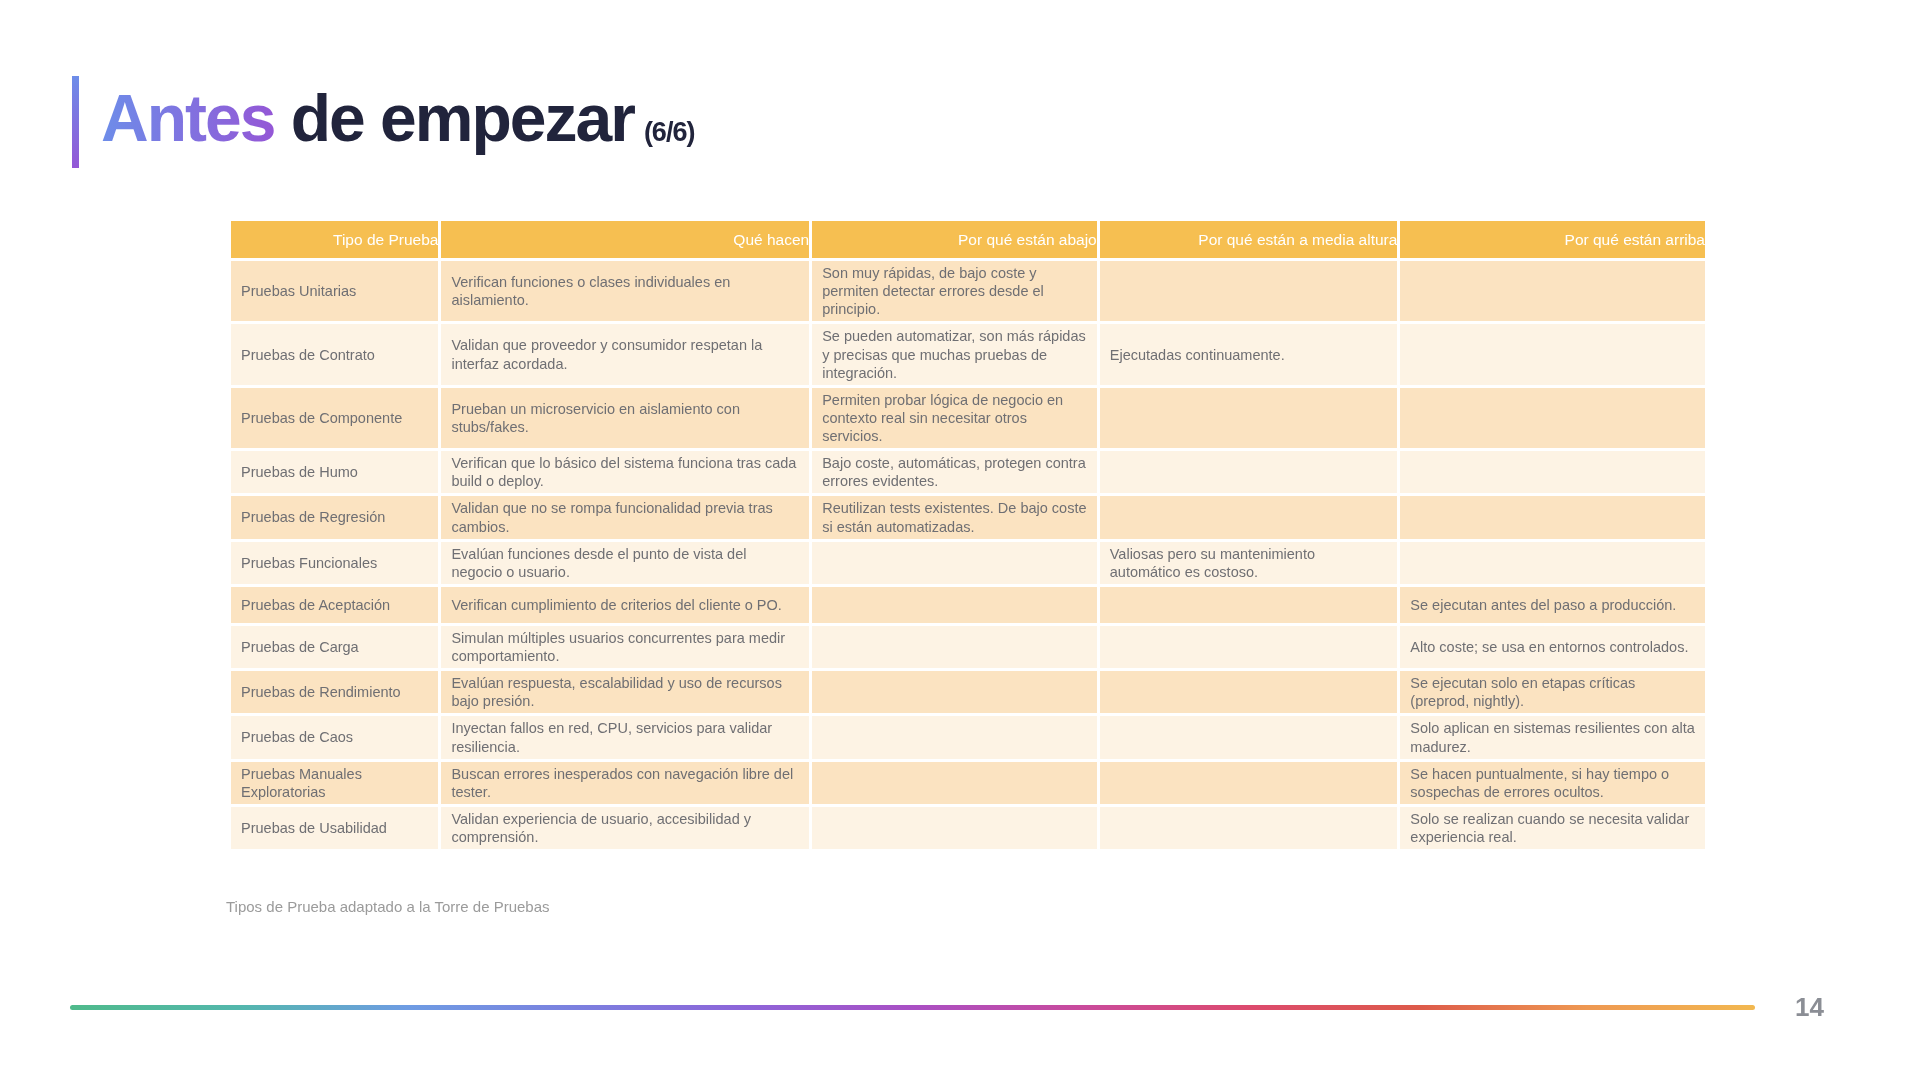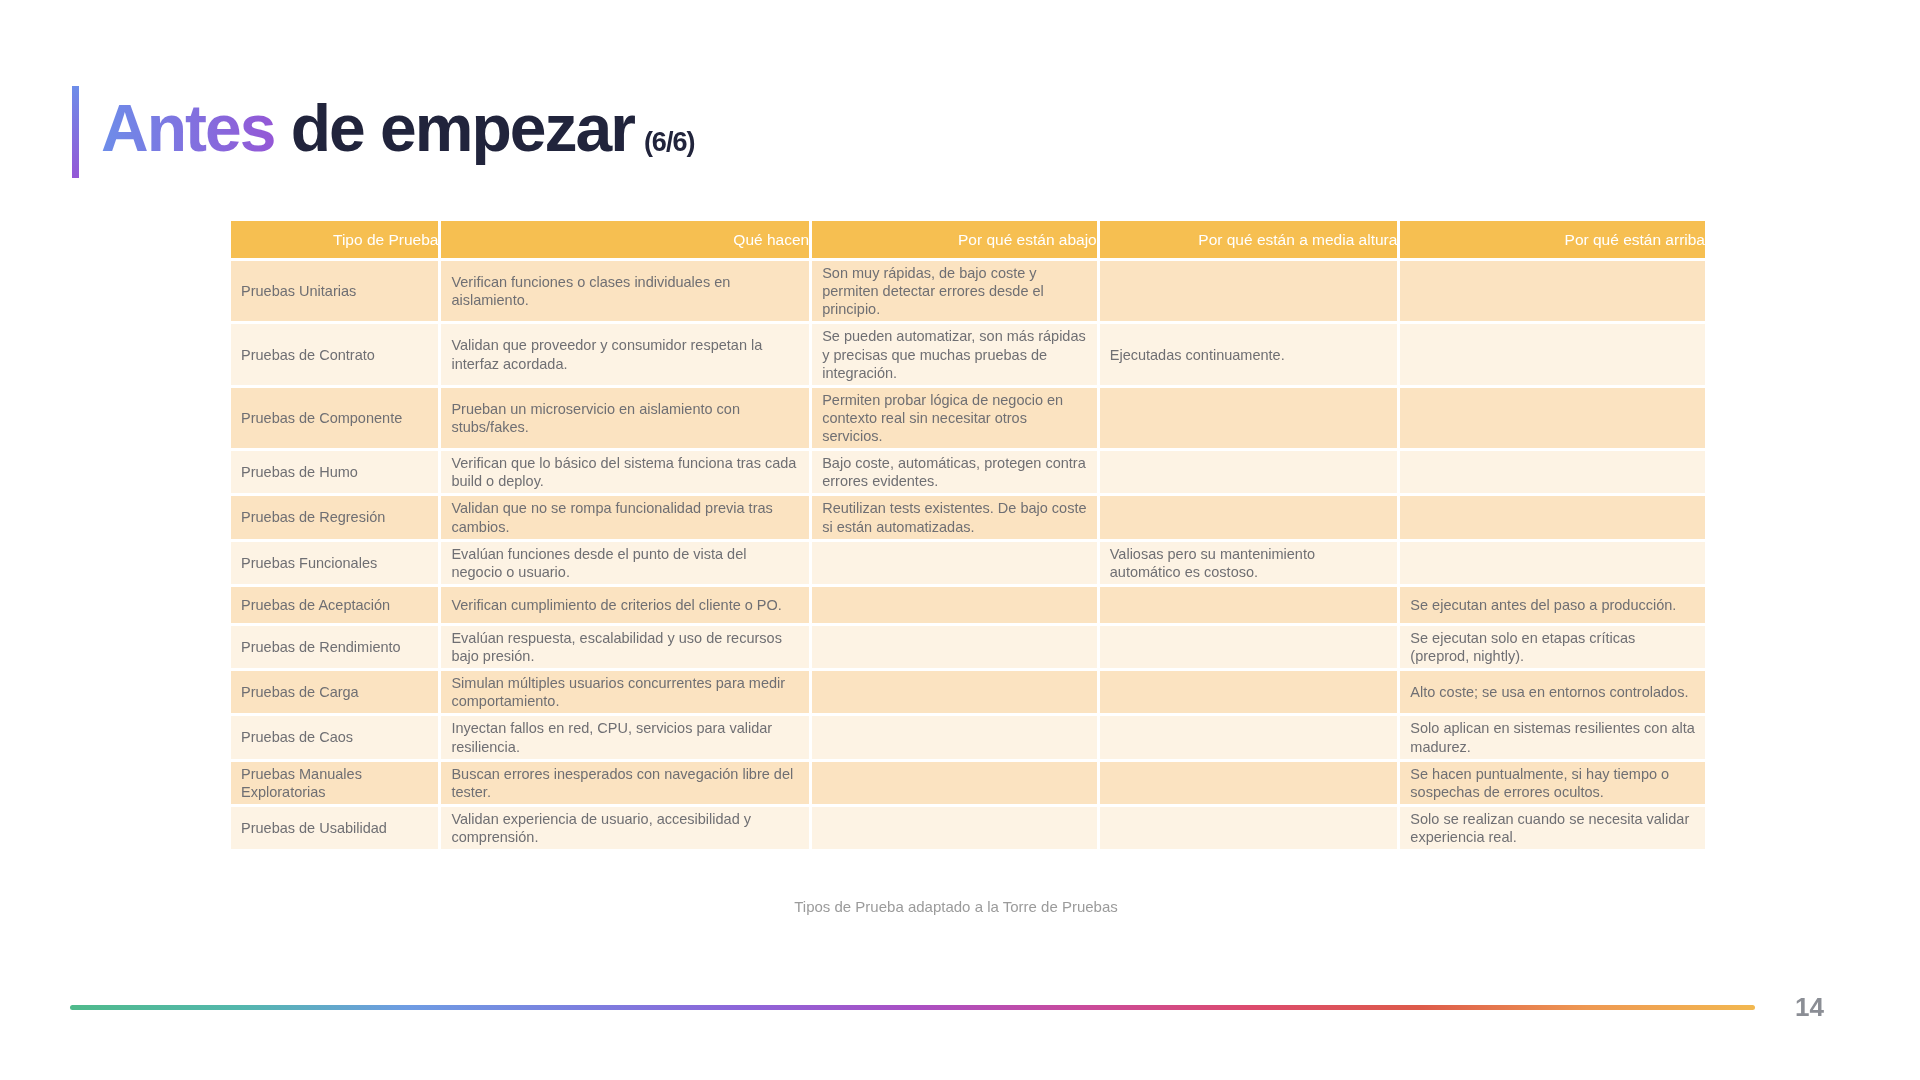--- a/index.html
+++ b/index.html
@@ -18,21 +18,21 @@
   html,body{width:1920px;height:1080px;}
   body{
     position:relative;
     background:#ffffff;
     overflow:hidden;
     font-family:"Liberation Sans", sans-serif;
   }
   .title-block{
     position:absolute;
     left:72px;
-    top:80px;
+    top:70px;
     display:flex;
     align-items:stretch;
   }
   .accent-bar{
     width:7px;
     height:92px;
     margin-top:6px;
     background:linear-gradient(180deg,var(--accent-start),var(--accent-end));
   }
   h1.page-title{
@@ -82,24 +82,23 @@
     line-height:1.25;
     color:var(--cell-text);
     padding:3px 10px;
     vertical-align:middle;
     height:39px;
   }
   table.tests-table tbody tr:nth-child(odd) td{background:var(--row-odd);}
   table.tests-table tbody tr:nth-child(even) td{background:var(--row-even);}
   .table-caption{
     position:absolute;
-    left:216px;
+    left:226px;
     top:898px;
     width:1480px;
-    text-align:center;
     font-size:15px;
     color:var(--caption-color);
   }
   .footer-line{
     position:absolute;
     left:70px;
     top:1005px;
     width:1685px;
     height:5px;
     border-radius:3px;
@@ -184,34 +183,34 @@
         <td></td>
       </tr>
       <tr>
         <td>Pruebas de Aceptación</td>
         <td>Verifican cumplimiento de criterios del cliente o PO.</td>
         <td></td>
         <td></td>
         <td>Se ejecutan antes del paso a producción.</td>
       </tr>
       <tr>
+        <td>Pruebas de Carga</td>
+        <td>Simulan múltiples usuarios concurrentes para medir comportamiento.</td>
+        <td></td>
+        <td></td>
+        <td>Alto coste; se usa en entornos controlados.</td>
+      </tr>
+      <tr>
         <td>Pruebas de Rendimiento</td>
         <td>Evalúan respuesta, escalabilidad y uso de recursos bajo presión.</td>
         <td></td>
         <td></td>
         <td>Se ejecutan solo en etapas críticas (preprod, nightly).</td>
       </tr>
       <tr>
-        <td>Pruebas de Carga</td>
-        <td>Simulan múltiples usuarios concurrentes para medir comportamiento.</td>
-        <td></td>
-        <td></td>
-        <td>Alto coste; se usa en entornos controlados.</td>
-      </tr>
-      <tr>
         <td>Pruebas de Caos</td>
         <td>Inyectan fallos en red, CPU, servicios para validar resiliencia.</td>
         <td></td>
         <td></td>
         <td>Solo aplican en sistemas resilientes con alta madurez.</td>
       </tr>
       <tr>
         <td>Pruebas Manuales Exploratorias</td>
         <td>Buscan errores inesperados con navegación libre del tester.</td>
         <td></td>

